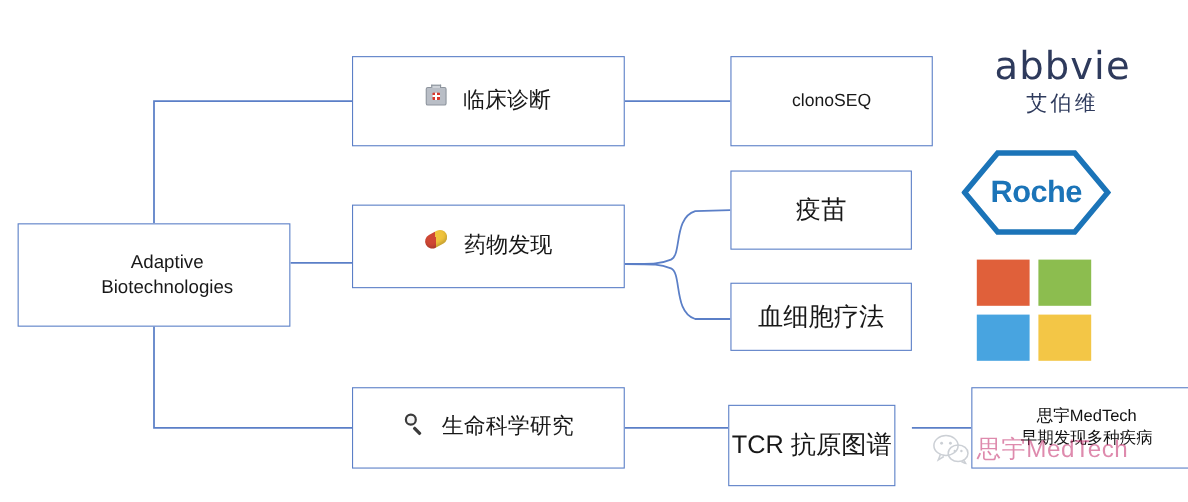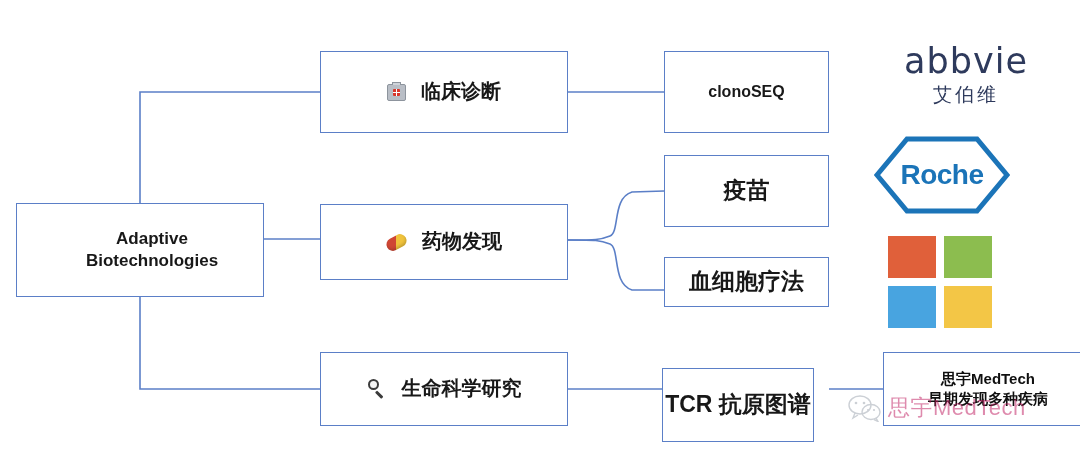--- a/index.html
+++ b/index.html
@@ -32,43 +32,42 @@
     background: #ffffff;
     display: flex;
     align-items: center;
     justify-content: center;
     color: #181818;
     text-align: center;
     line-height: 1.28;
   }
   .node .label {
     display: inline-flex;
-    align-items: center;
+    align-items: flex-start;
     gap: 15px;
     white-space: nowrap;
-    font-weight: bold;
   }
   .node-en { font-size: 17px; }
   .node-cn { font-size: 20px; }
   .node-sm { font-size: 16px; }
   .node-cn-sm { font-size: 23px; }
 
   
   #node-root   { left: 16px;  top: 203px; width: 248px; height: 94px; padding-left: 24px; }
   #node-root .label { white-space: normal; display: block; }
 
   
   #node-clinical { left: 320px; top: 51px;  width: 248px; height: 82px; }
-  #node-drug     { left: 320px; top: 204px; width: 248px; height: 76px; }
+  #node-drug     { left: 320px; top: 186px; width: 248px; height: 76px; }
   #node-life     { left: 320px; top: 352px; width: 248px; height: 74px; }
 
   
-  #node-clonoseq { left: 664px; top: 51px;  width: 165px; height: 82px; }
+  #node-clonoseq { left: 664px; top: 51px;  width: 184px; height: 82px; }
   #node-vaccine  { left: 664px; top: 155px; width: 165px; height: 72px; }
-  #node-bloodcell{ left: 664px; top: 257px; width: 165px; height: 50px; }
+  #node-bloodcell{ left: 664px; top: 257px; width: 165px; height: 62px; }
   #node-tcr      { left: 662px; top: 368px; width: 152px; height: 74px; }
 
   
   #node-callout {
     left: 883px; top: 352px; width: 210px; height: 74px;
     font-size: 15px; line-height: 1.35; color: #101010;
     padding: 0 6px;
   }
   #node-callout .label { white-space: normal; display: block; }
 

